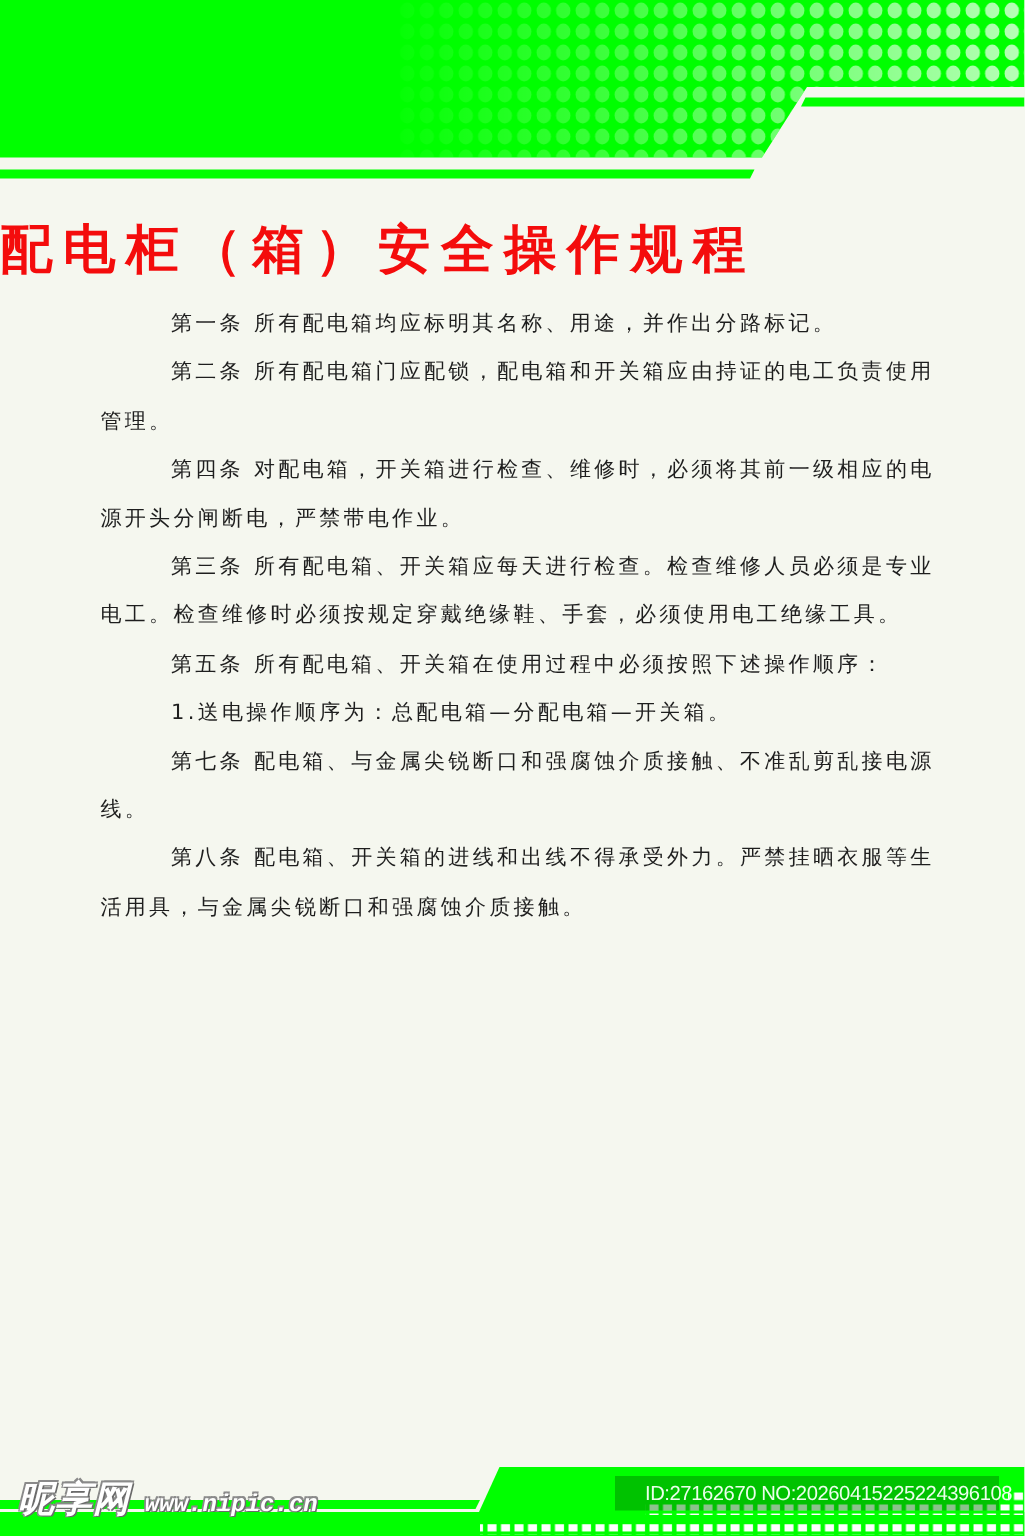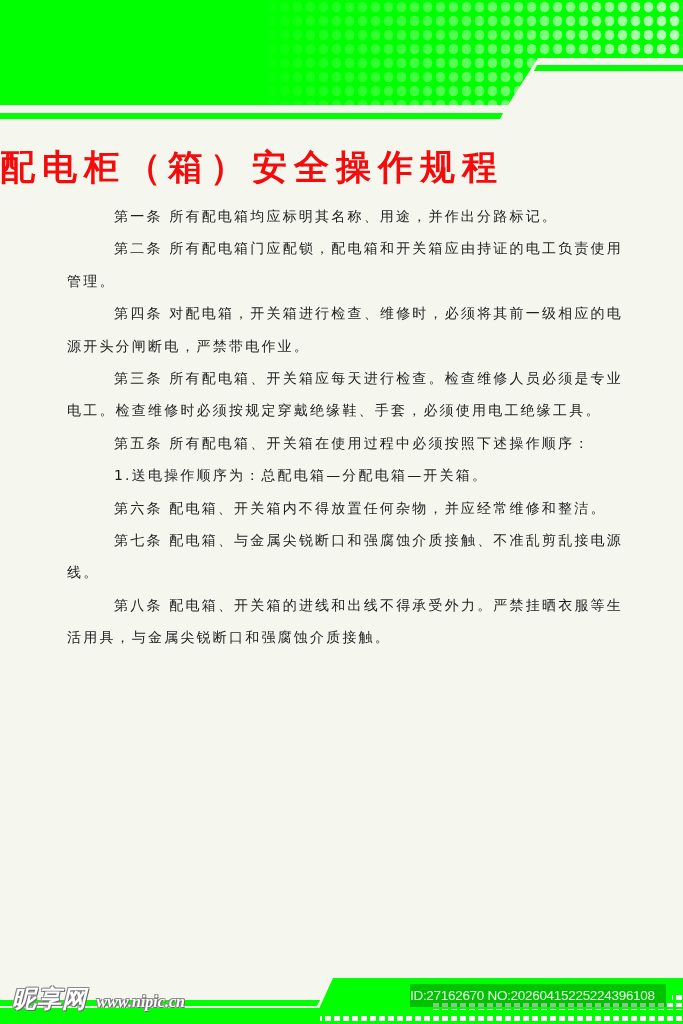--- a/index.html
+++ b/index.html
@@ -39,35 +39,35 @@
       text-align-last: left;
     }
     .watermark-id {
       position: absolute;
       left: 410px; top: 984px; width: 256px; height: 23px;
       background: rgba(0,120,0,0.45);
       color: #eaffea;
       font-family: "Liberation Sans", sans-serif;
       font-size: 13.5px;
       line-height: 23px;
-      padding-left: 0;
+      padding-left: 20px;
       white-space: nowrap;
       letter-spacing: -0.3px;
     }
     .watermark-site {
       position: absolute;
       left: 12px; top: 983px;
       white-space: nowrap;
       color: #ffffff;
       font-style: italic;
       font-weight: bold;
       text-shadow: 1px 1px 0 #6a6a6a, -1px -1px 0 #8a8a8a, 1px -1px 0 #8a8a8a, -1px 1px 0 #8a8a8a;
     }
     .watermark-site .brand { font-size: 24px; letter-spacing: 1px; font-family: "DejaVu Sans", sans-serif; }
-    .watermark-site .url { font-size: 16px; font-family: Liberation Serif, serif; margin-left: 4px; }
+    .watermark-site .url { font-size: 16px; font-family: Liberation Mono, monospace; margin-left: 4px; }
   </style>
 </head>
 <body>
 
 <div class="poster">
 
   <svg class="deco" width="683" height="1024" viewBox="0 0 683 1024" xmlns="http://www.w3.org/2000/svg">
     <defs>
       <linearGradient id="dotfade" x1="0" y1="0" x2="1" y2="0">
         <stop offset="0" stop-color="#ffffff" stop-opacity="0.02"></stop>
@@ -106,21 +106,20 @@
 
   <div class="title">配电柜（箱）安全操作规程</div>
 
   <div class="body-text">
     <p class="para">第一条 所有配电箱均应标明其名称、用途，并作出分路标记。</p>
     <p class="para">第二条 所有配电箱门应配锁，配电箱和开关箱应由持证的电工负责使用管理。</p>
     <p class="para">第四条 对配电箱，开关箱进行检查、维修时，必须将其前一级相应的电源开头分闸断电，严禁带电作业。</p>
     <p class="para">第三条 所有配电箱、开关箱应每天进行检查。检查维修人员必须是专业电工。检查维修时必须按规定穿戴绝缘鞋、手套，必须使用电工绝缘工具。</p>
     <p class="para">第五条 所有配电箱、开关箱在使用过程中必须按照下述操作顺序：</p>
     <p class="para">1.送电操作顺序为：总配电箱—分配电箱—开关箱。</p>
-    <p class="para">第六条 配电箱、开关箱内不得放置任何杂物，并应经常维修和整洁。</p>
     <p class="para">第七条 配电箱、与金属尖锐断口和强腐蚀介质接触、不准乱剪乱接电源线。</p>
     <p class="para">第八条 配电箱、开关箱的进线和出线不得承受外力。严禁挂晒衣服等生活用具，与金属尖锐断口和强腐蚀介质接触。</p>
   </div>
 
   <div class="watermark-site">
     <span class="brand">昵享网</span>
     <span class="url">www.nipic.cn</span>
   </div>
   <div class="watermark-id">ID:27162670 NO:20260415225224396108</div>
 </div>

